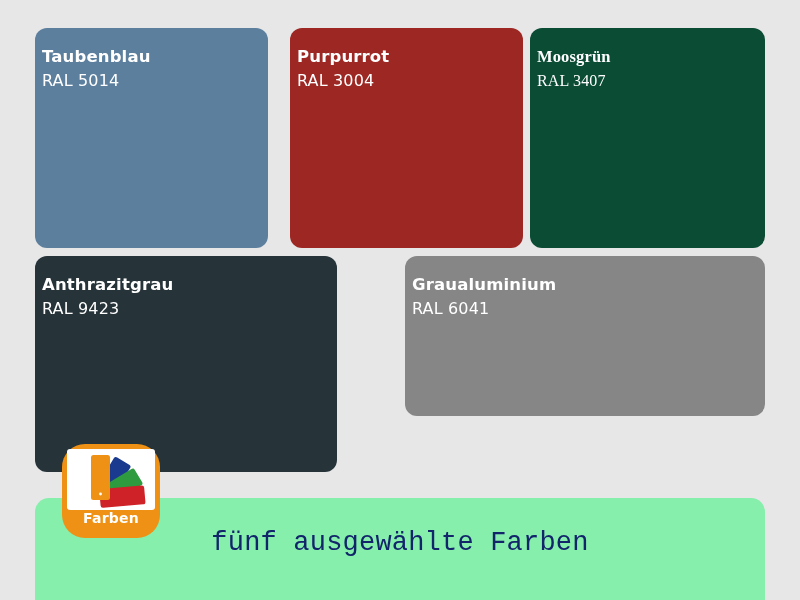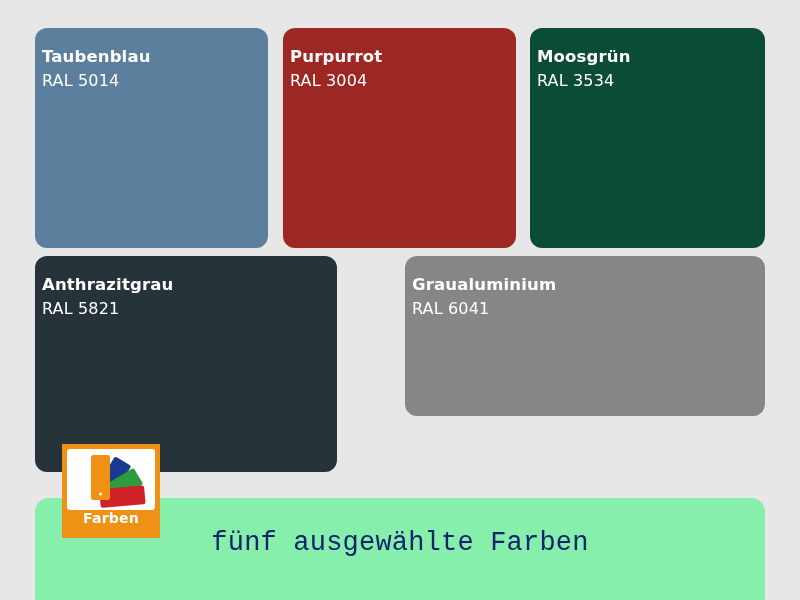--- a/index.html
+++ b/index.html
@@ -44,21 +44,21 @@
     display: block;
     font-size: 16px;
     font-weight: normal;
     letter-spacing: 0.15px;
     color: #ffffff;
     margin-top: 2px;
   }
 
   
   .sw-0 { left: 35px;  top: 28px;  width: 233px; height: 220px; }
-  .sw-1 { left: 283px; top: 28px;  width: 233px; height: 220px; }
+  .sw-1 { left: 290px; top: 28px;  width: 233px; height: 220px; }
   .sw-2 { left: 530px; top: 28px;  width: 235px; height: 220px; }
   .sw-3 { left: 35px;  top: 256px; width: 302px; height: 216px; }
   .sw-4 { left: 405px; top: 256px; width: 360px; height: 160px; }
 
   
   #bottom-panel {
     position: absolute;
     left: 35px;
     top: 498px;
     width: 730px;
@@ -81,21 +81,21 @@
   }
 
   
   #farben-badge {
     position: absolute;
     left: 62px;
     top: 444px;
     width: 98px;
     height: 94px;
     background: #ef9114;
-    border-radius: 1px;
+    border-radius: 23px;
     box-sizing: border-box;
     padding: 5px 5px 0 5px;
   }
   #farben-badge-art {
     width: 88px;
     height: 61px;
     background: #ffffff;
     border-radius: 3px;
     position: relative;
     overflow: hidden;
@@ -125,31 +125,31 @@
     </div>
   </div>
 
   <div class="swatch sw-1" style="background: rgb(157, 39, 35);">
     <div class="swatch-label">
       <span class="swatch-name">Purpurrot</span>
       <span class="swatch-code">RAL 3004</span>
     </div>
   </div>
 
-  <div class="swatch sw-2" style="background: rgb(11, 76, 53);">
+  <div class="swatch sw-2" style="background: rgb(11, 76, 53); font-family: Liberation Serif, serif;">
     <div class="swatch-label">
       <span class="swatch-name">Moosgrün</span>
-      <span class="swatch-code">RAL 3534</span>
+      <span class="swatch-code">RAL 3407</span>
     </div>
   </div>
 
   <div class="swatch sw-3" style="background: rgb(38, 51, 57);">
     <div class="swatch-label">
       <span class="swatch-name">Anthrazitgrau</span>
-      <span class="swatch-code">RAL 5821</span>
+      <span class="swatch-code">RAL 9423</span>
     </div>
   </div>
 
   <div class="swatch sw-4" style="background: rgb(134, 134, 134);">
     <div class="swatch-label">
       <span class="swatch-name">Graualuminium</span>
       <span class="swatch-code">RAL 6041</span>
     </div>
   </div>
 

